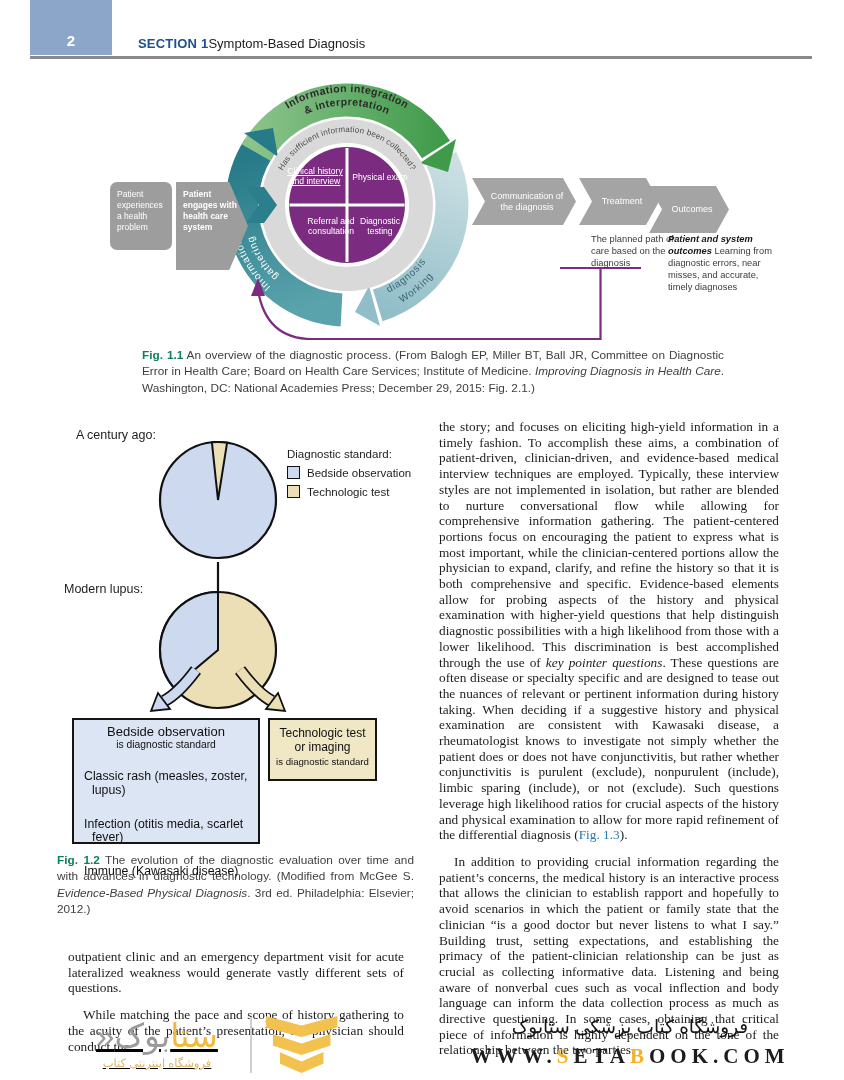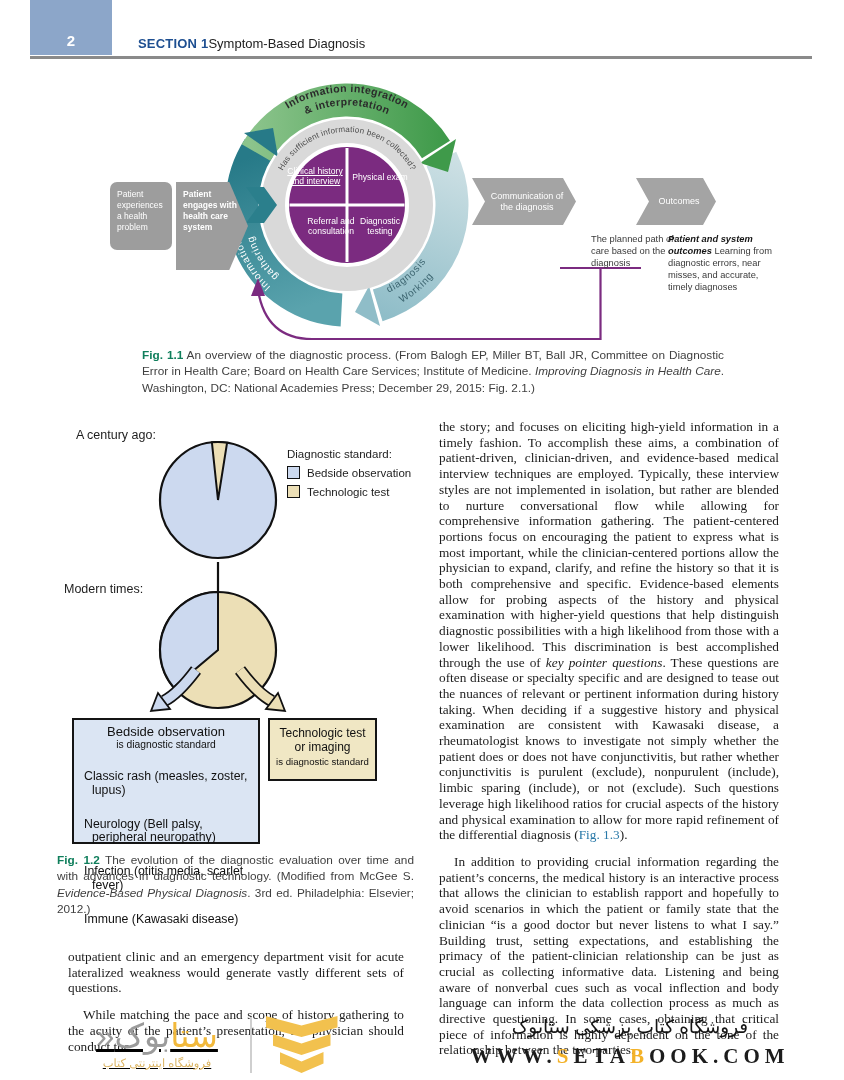--- a/index.html
+++ b/index.html
@@ -148,21 +148,22 @@
 
     <div class="gbox gbox1">Patient experiences a health problem</div>
     <div class="gbox gbox2">Patient engages with health care system</div>
 
     <div class="quad" style="left:284px;top:91px;text-decoration:underline;">Clinical history and interview</div>
     <div class="quad" style="left:349px;top:97px;">Physical exam</div>
     <div class="quad" style="left:300px;top:141px;">Referral and consultation</div>
     <div class="quad" style="left:349px;top:141px;">Diagnostic testing</div>
 
     <div class="chev" style="left:472px;width:104px;">Communication of the diagnosis</div>
-    <div class="chev" style="left:636px;width:80px;">Outcomes</div>
+    <div class="chev" style="left:579px;width:80px;">Treatment</div>
+    <div class="chev" style="left:649px;width:80px;margin-top:8px;">Outcomes</div>
 
     <div class="ann" style="left:591px;width:92px;">The planned path of care based on the diagnosis</div>
     <div class="ann" style="left:668px;width:108px;">
       <span class="ttl">Patient and system outcomes</span>
       <span>Learning from diagnostic errors, near misses, and accurate, timely diagnoses</span>
     </div>
 
     <div class="caption cap1">
       <span class="figlab">Fig. 1.1</span><span> An overview of the diagnostic process. (From Balogh EP, Miller BT, Ball JR, Committee on Diagnostic Error in Health Care; Board on Health Care Services; Institute of Medicine. </span><i>Improving Diagnosis in Health Care</i><span>. Washington, DC: National Academies Press; December 29, 2015: Fig. 2.1.)</span>
     </div>
@@ -182,39 +183,38 @@
       <path d="M196,260 Q178,284 164,291" stroke="#111" stroke-width="12.5" fill="none"></path>
       <path d="M196,260 Q178,284 164,291" stroke="#ccd9ef" stroke-width="9" fill="none"></path>
       <polygon points="151,301 158,283 170,299" fill="#ccd9ef" stroke="#111" stroke-width="1.8"></polygon>
 
       <path d="M240,260 Q258,284 272,291" stroke="#111" stroke-width="12.5" fill="none"></path>
       <path d="M240,260 Q258,284 272,291" stroke="#ecdfb6" stroke-width="9" fill="none"></path>
       <polygon points="285,301 278,283 266,299" fill="#ecdfb6" stroke="#111" stroke-width="1.8"></polygon>
     </svg>
 
     <div class="pielab" style="left:76px;top:10px;margin-top:8px;">A century ago:</div>
-    <div class="pielab" style="left:64px;top:172px;">Modern times:</div>
+    <div class="pielab" style="left:64px;top:172px;">Modern lupus:</div>
 
     <div class="legend">
       <div>Diagnostic standard:</div>
       <div class="lrow">
         <span class="swatch" style="background:#ccd9ef;"></span>
         <span>Bedside observation</span>
       </div>
       <div class="lrow">
         <span class="swatch" style="background:#ecdfb6;"></span>
         <span>Technologic test</span>
       </div>
     </div>
 
     <div class="bluebox">
       <div class="bt">Bedside observation</div>
       <div class="bs">is diagnostic standard</div>
       <div class="li">Classic rash (measles, zoster, lupus)</div>
-      <div class="li">Neurology (Bell palsy, peripheral neuropathy)</div>
       <div class="li">Infection (otitis media, scarlet fever)</div>
       <div class="li">Immune (Kawasaki disease)</div>
     </div>
 
     <div class="tanbox">
       <div class="t1">Technologic test</div>
       <div class="t1">or imaging</div>
       <div class="t2">is diagnostic standard</div>
     </div>
 

